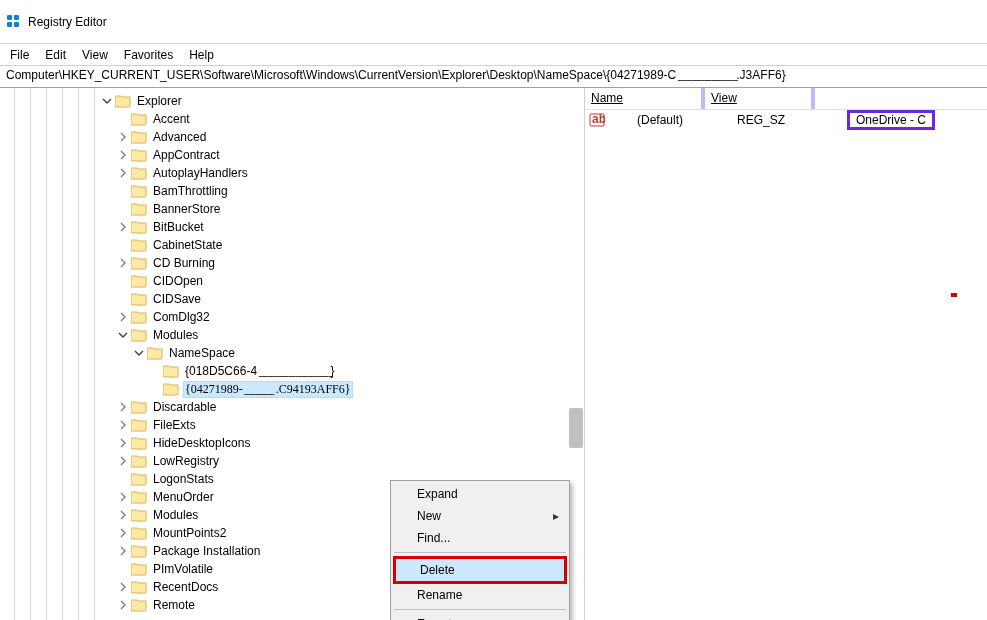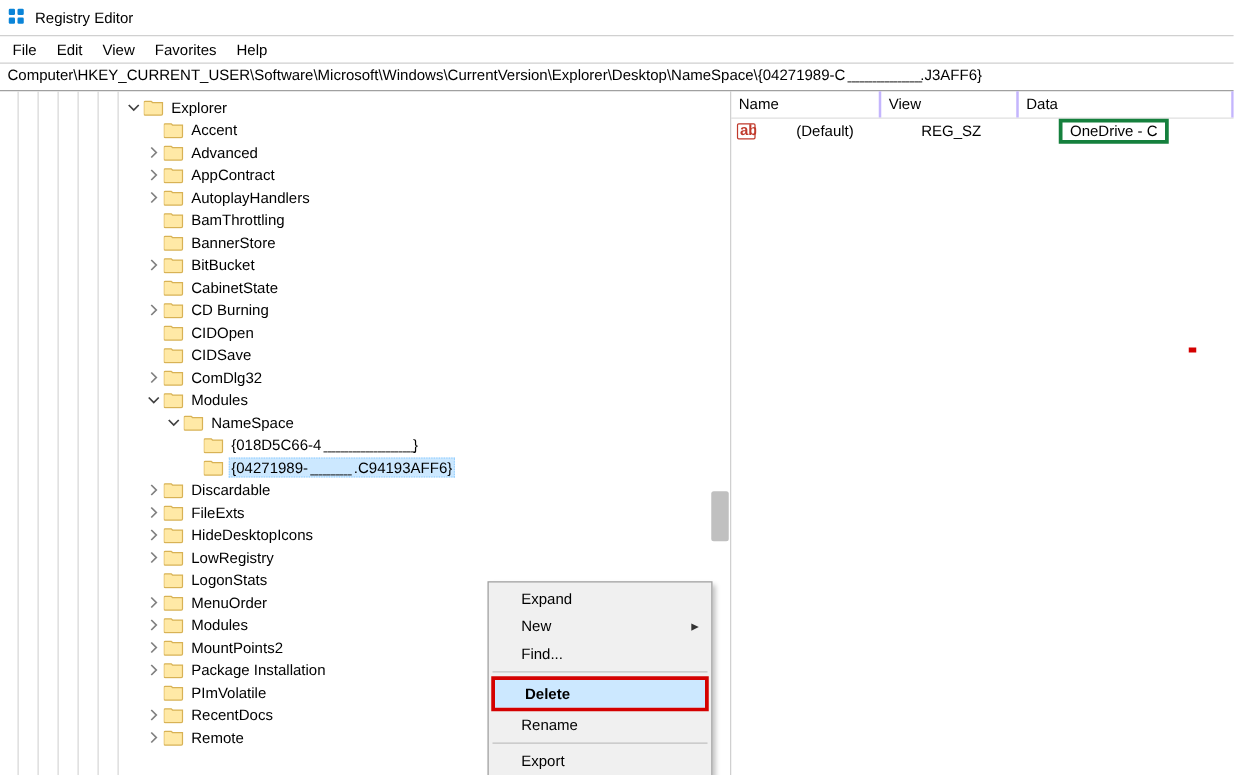--- a/index.html
+++ b/index.html
@@ -1,54 +1,54 @@
 <!DOCTYPE html>
 <html><head>
 <meta charset="utf-8">
 <style>
 * { box-sizing: border-box; margin: 0; padding: 0; font-family: "Segoe UI", Tahoma, sans-serif; font-size: 12px; }
 body { background: #fff; color: #000; overflow: hidden; width: 987px; height: 620px; position: relative; }
-.titlebar { display: flex; align-items: center; height: 29px; padding: 0 6px; border-bottom: 1px solid #d0d0d0; }
+.titlebar { display: flex; align-items: center; height: 44px; padding: 0 6px; border-bottom: 1px solid #d0d0d0; }
 .titlebar .app-icon { width: 16px; height: 16px; margin-right: 6px; }
 .app-icon svg { display: block; }
 .menubar { display: flex; height: 22px; align-items: center; padding: 0 2px; border-bottom: 1px solid #d0d0d0; }
 .menubar .menu-item { padding: 2px 8px; cursor: default; }
 .addressbar { height: 22px; padding: 2px 6px; border-bottom: 1px solid #a0a0a0; white-space: nowrap; overflow: hidden; }
 .content { display: flex; height: calc(620px - 28px - 22px - 22px); position: relative; }
 .tree-pane { width: 585px; border-right: 1px solid #d0d0d0; position: relative; overflow: hidden; }
 .scroll-thumb { position: absolute; right: 1px; top: 320px; width: 14px; height: 40px; background: #c0c0c0; border-radius: 2px; }
 .tree { padding: 4px 0; }
 .tree-row { display: flex; align-items: center; height: 18px; white-space: nowrap; cursor: default; }
 .tree-row .indent { display: inline-block; height: 18px; }
 .tree-row .expander { width: 14px; height: 14px; display: inline-flex; align-items: center; justify-content: center; color: #606060; }
 .tree-row .expander.empty { visibility: hidden; }
 .tree-row .folder { width: 16px; height: 14px; margin: 0 4px 0 1px; display:inline-flex; }
 .tree-row .label { padding: 0 2px; }
-.tree-row.selected .label { background: #cce8ff; border: 1px dotted #99d1ff; padding: 0 1px; }
+.tree-row.selected .label { background: #cce8ff; border: 1px dotted #99d1ff; padding: 0 1px; font-family: Liberation Serif, serif; }
 .expander svg { display:block; }
 .folder svg { display:block; }
 .vlines { position:absolute; left:0; top:0; bottom:0; pointer-events:none; }
 .vlines .vl { position:absolute; top:0; bottom:0; width:1px; background:#d8d8d8; }
 .list-pane { flex: 1; }
 .list-header { display: flex; height: 22px; border-bottom: 1px solid #e0e0e0; }
-.list-header div { padding: 3px 6px; border-right: 2px solid #c4b5fd; color:#000; }
+.list-header div { padding: 3px 6px; border-right: 4px solid #c4b5fd; color:#000;text-decoration:underline; }
 .col-name { width: 120px; }
 .col-type { width: 110px; }
 .col-data { flex: 1; }
 .list-row { display: flex; height: 20px; align-items: center; }
 .list-row .reg-icon { width:16px; height:16px; margin: 0 4px; display:inline-flex; }
 .list-row .cell { padding: 0 4px; }
 .cell.col-name { width: 100px; margin-left: 24px; }
-.data-box { border: 3px solid #15803d; padding: 0 6px; margin-left: 0px; display: inline-block; }
+.data-box { border: 3px solid #6d28d9; padding: 0 6px; margin-left: 0px; display: inline-block; }
 .context-menu { position: absolute; left: 390px; top: 392px; width: 180px; background: #f0f0f0; border: 1px solid #a0a0a0; box-shadow: 3px 3px 4px rgba(0,0,0,.25); padding: 2px; }
 .context-menu .cm-item { padding: 4px 24px; position: relative; cursor: default; }
 .context-menu .cm-sep { height: 1px; background: #c0c0c0; margin: 3px 1px; }
 .context-menu .cm-arrow { position: absolute; right: 8px; top: 4px; color:#333; }
 .context-menu .cm-item.highlight { background: #cce8ff; }
-.delete-box { border: 3px solid #d40000; padding: 0; font-weight: bold; }
+.delete-box { border: 3px solid #d40000; padding: 0; }
 .delete-box .cm-item { padding: 4px 24px; }
 .red-dot { position:absolute; right:30px; top:205px; width:6px; height:4px; background:#d40000; }
 </style>
 </head>
 <body>
 
 <div class="titlebar">
   <span class="app-icon">
     <svg width="16" height="16" viewBox="0 0 16 16">
       <rect x="1" y="1" width="5" height="5" fill="#0a84d8" rx="1"></rect>
@@ -451,21 +451,20 @@
           <span class="label">Remote</span>
         </div>
       </div>
     <div class="scroll-thumb"></div>
   </div>
 
   <div class="list-pane">
     <div class="list-header">
       <div class="col-name">Name</div>
       <div class="col-type">View</div>
-      <div class="col-data">Data</div>
     </div>
     <div class="list-row">
       <span class="reg-icon">
         <svg width="16" height="16" viewBox="0 0 16 16">
           <rect x="1" y="2" width="14" height="12" fill="#fff" stroke="#c0392b" rx="1"></rect>
           <text x="3" y="11" font-size="8" fill="#c0392b" font-weight="bold">ab</text>
         </svg>
       </span>
       <span class="cell col-name">(Default)</span>
       <span class="cell col-type" style="width:110px">REG_SZ</span>

